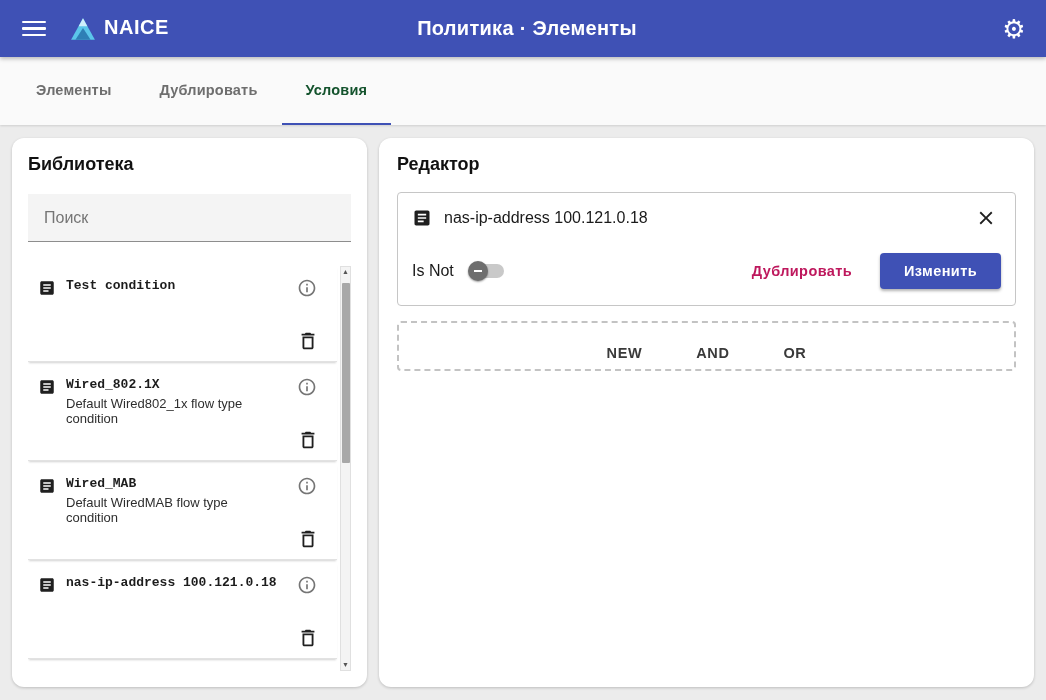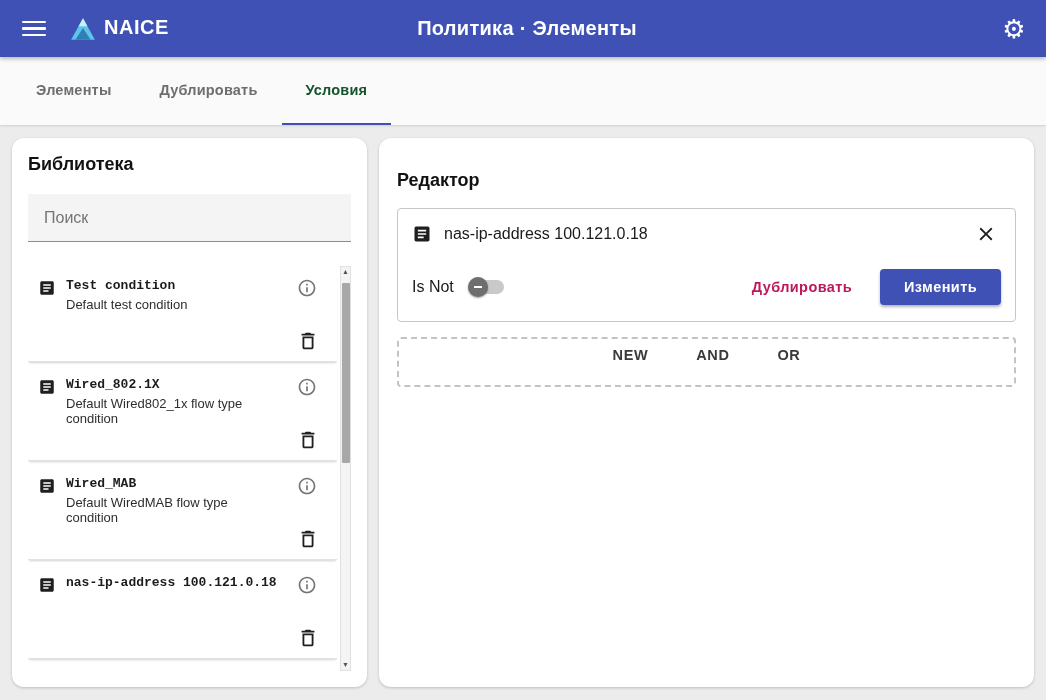--- a/index.html
+++ b/index.html
@@ -139,21 +139,21 @@
   .scroll-thumb {
     position: absolute; top: 16px; left: 1px;
     width: 8px; height: 180px;
     background: #a8a8a8;
     border-radius: 1px;
     cursor: grab;
   }
   .scroll-arrow.bottom { position: absolute; bottom: 0; }
 
   
-  .editor { flex: 1; padding: 32px 18px; }
+  .editor { flex: 1; padding: 16px 18px; }
   .cond-box {
     margin-top: 17px;
     border: 1px solid #c6c6c6;
     border-radius: 4px;
     padding: 12px 14px 16px 14px;
   }
   .cond-box-top { display: flex; align-items: center; }
   .cond-box-top .doc-icon { flex: 0 0 auto; }
   .cond-title { font-size: 16px; margin-left: 12px; color: #1a1a1a; }
   .close-btn {
@@ -199,22 +199,22 @@
     color: #fff;
     padding: 10px 24px;
     box-shadow: 0 2px 3px rgba(0,0,0,.3);
   }
 
   .add-zone {
     margin-top: 15px;
     border: 2px dashed #c3c3c3;
     border-radius: 4px;
     height: 50px;
-    display: flex; align-items: flex-start; justify-content: center;
-    gap: 24px;
+    display: flex; align-items: flex-end; justify-content: center;
+    gap: 30px;
   }
   .add-zone button {
     background: none; border: none; cursor: pointer;
     font-family: "Liberation Sans", sans-serif;
     font-size: 14.5px; font-weight: bold; letter-spacing: .6px;
     color: #3a3a3a;
     padding: 8px 12px;
   }
 
   .icon-svg { display: block; }
@@ -252,21 +252,20 @@
     <h2 class="card-title">Библиотека</h2>
     <input class="search-box" type="text" placeholder="Поиск" style="">
 
     <div class="cond-list">
 
       <div class="cond-item">
         <svg class="doc-icon icon-svg" width="18" height="18" viewBox="0 0 24 24" fill="#1f1f1f">
             <path d="M19 3H5c-1.1 0-2 .9-2 2v14c0 1.1.9 2 2 2h14c1.1 0 2-.9 2-2V5c0-1.1-.9-2-2-2zm-5 14H7v-2h7v2zm3-4H7v-2h10v2zm0-4H7V7h10v2z"></path>
           </svg>
         <div class="cond-name">Test condition</div>
-        <div class="cond-desc">Default test condition</div>
         <button class="info-btn">
           <svg class="icon-svg" width="20" height="20" viewBox="0 0 24 24" fill="#757575">
               <path d="M11 7h2v2h-2zm0 4h2v6h-2zm1-9C6.48 2 2 6.48 2 12s4.48 10 10 10 10-4.48 10-10S17.52 2 12 2zm0 18c-4.41 0-8-3.59-8-8s3.59-8 8-8 8 3.59 8 8-3.59 8-8 8z"></path>
             </svg>
         </button>
         <button class="trash-btn">
           <svg class="icon-svg" width="22" height="22" viewBox="0 0 24 24" fill="#1f1f1f">
               <path d="M16 9v10H8V9h8m-1.5-6h-5l-1 1H5v2h14V4h-3.5l-1-1zM18 7H6v12c0 1.1.9 2 2 2h8c1.1 0 2-.9 2-2V7z"></path>
             </svg>
         </button>

